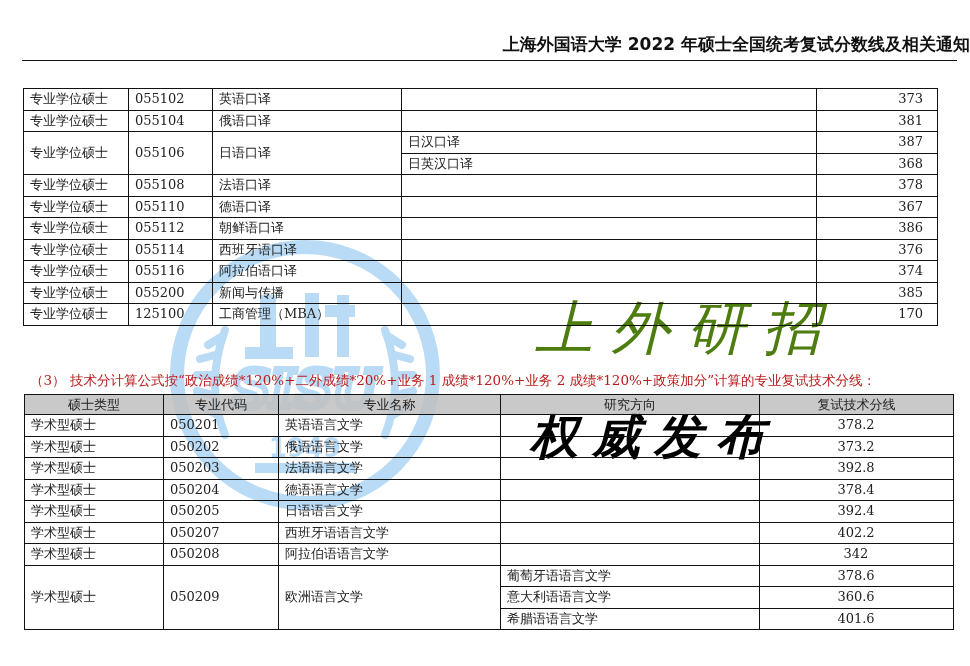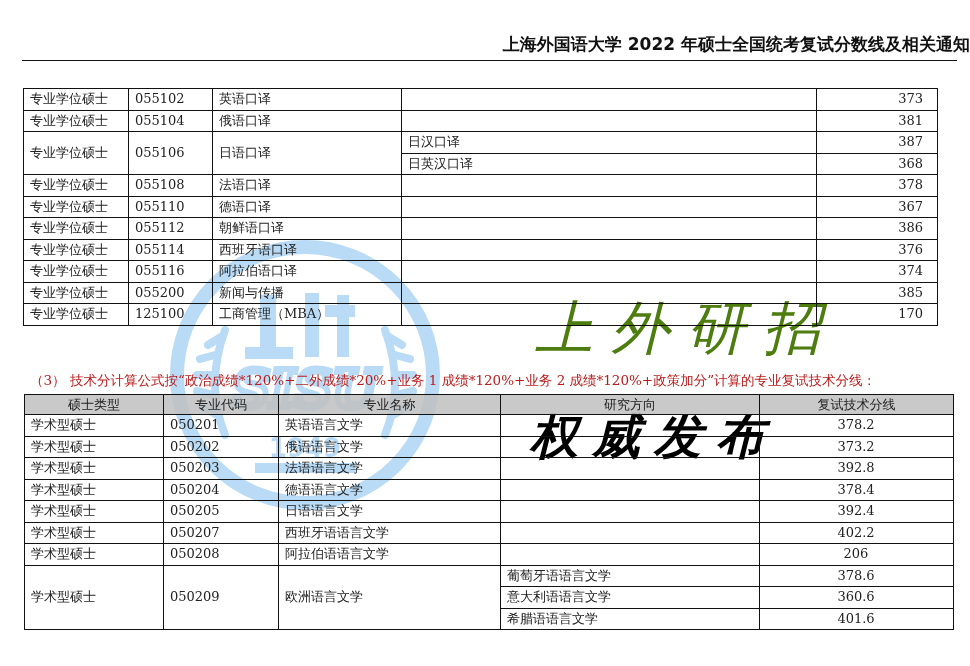--- a/index.html
+++ b/index.html
@@ -226,21 +226,21 @@
       <td>050207</td>
       <td>西班牙语语言文学</td>
       <td></td>
       <td class="score">402.2</td>
     </tr>
     <tr>
       <td>学术型硕士</td>
       <td>050208</td>
       <td>阿拉伯语语言文学</td>
       <td></td>
-      <td class="score">206</td>
+      <td class="score">342</td>
     </tr>
     <tr>
       <td rowspan="3">学术型硕士</td>
       <td rowspan="3">050209</td>
       <td rowspan="3">欧洲语言文学</td>
       <td>葡萄牙语语言文学</td>
       <td class="score">378.6</td>
     </tr>
     <tr>
       <td>意大利语语言文学</td>

